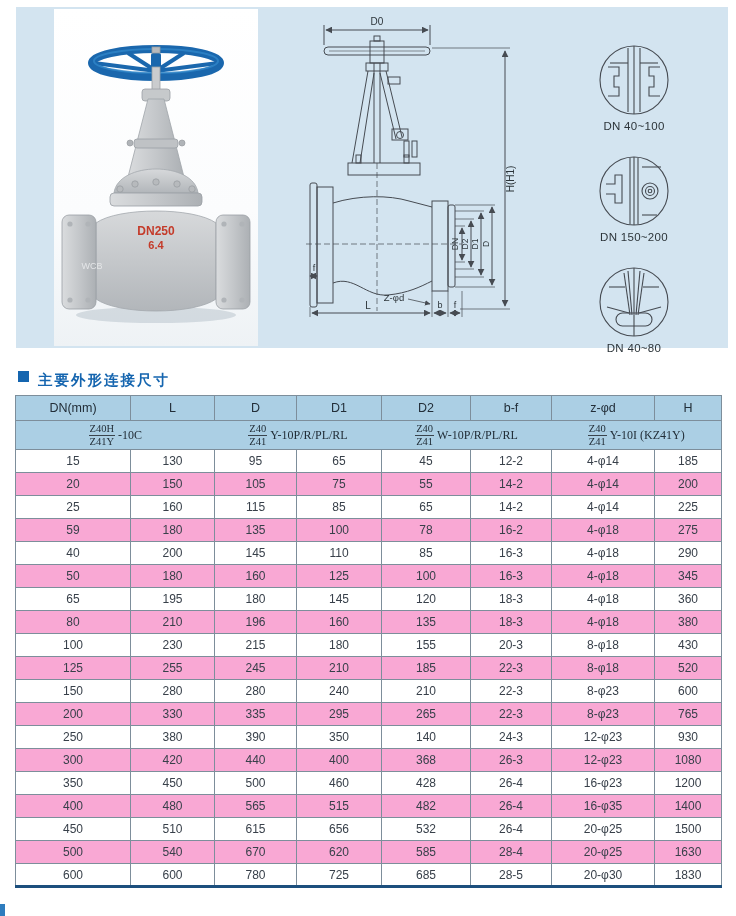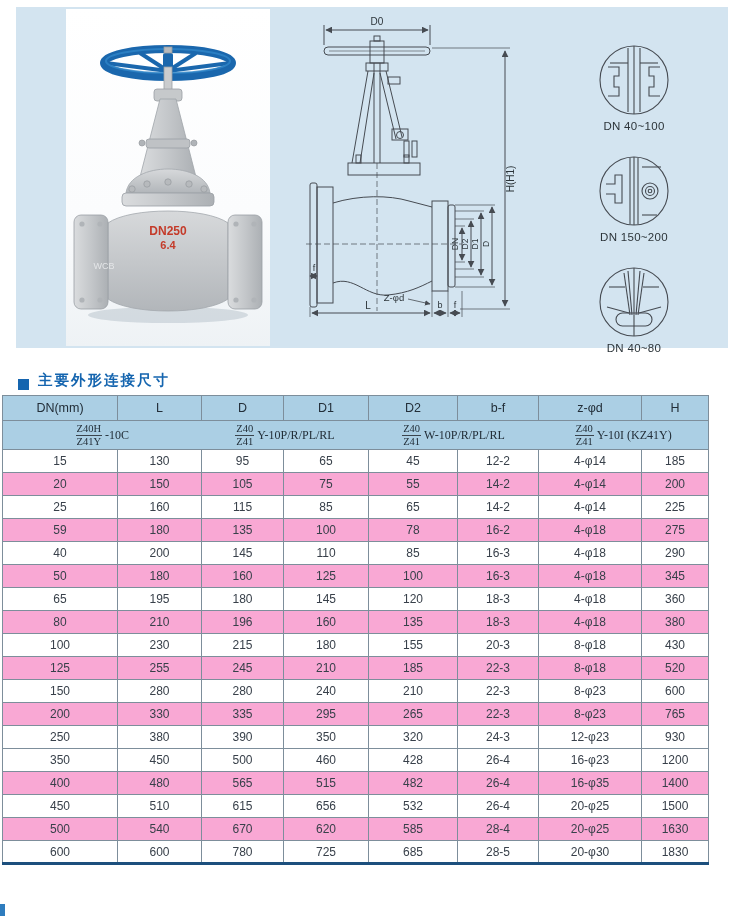--- a/index.html
+++ b/index.html
@@ -8,38 +8,38 @@
     font-family:"Liberation Sans","DejaVu Sans",sans-serif;
     -webkit-font-smoothing:antialiased;
   }
   .panel{
     position:absolute;left:16px;top:7px;width:712px;height:341px;
     background:#d3e4f0;
   }
   .photo{
     position:absolute;left:38px;top:2px;width:204px;height:337px;
     background:linear-gradient(180deg,#ffffff 0%,#fbfcfd 60%,#eef2f5 100%);
-    display:flex;align-items:center;justify-content:center;margin-left:12px;
+    display:flex;align-items:center;justify-content:center;
   }
   .drawing{position:absolute;left:288px;top:4px;width:215px;height:312px;}
   .details{
     position:absolute;left:552px;top:36px;width:132px;
     display:flex;flex-direction:column;align-items:center;gap:22px;
   }
   .detail{display:flex;flex-direction:column;align-items:center;}
   .detail-label{
     margin-top:3px;font-size:11.5px;color:#2c3439;letter-spacing:.3px;
   }
   .section-title{
-    position:absolute;left:18px;top:371px;display:flex;align-items:flex-end;gap:9px;
+    position:absolute;left:18px;top:371px;display:flex;align-items:flex-start;gap:9px;
     color:#1565af;font-size:14.5px;font-weight:bold;letter-spacing:2px;
   }
   .bullet{width:11px;height:11px;background:#1565af;display:inline-block;}
   table.dims{
-    position:absolute;left:2px;top:395px;width:706px;
+    position:absolute;left:15px;top:395px;width:706px;
     border-collapse:collapse;table-layout:fixed;
     font-size:12px;color:#38404a;
     border:1px solid #7d8e9b;border-bottom:3px solid #1c4f7d;padding-left:32px;
   }
   table.dims th,table.dims td{
     border:1px solid #7d8e9b;text-align:center;padding:0;
     font-weight:normal;overflow:hidden;white-space:nowrap;
   }
   table.dims thead tr.hdr{background:#abcfe4;height:25px;}
   table.dims thead tr.hdr th{color:#222e38;font-size:12.5px;}
@@ -446,24 +446,34 @@
           <td>265</td>
           <td>22-3</td>
           <td>8-φ23</td>
           <td>765</td>
         </tr>
         <tr>
           <td>250</td>
           <td>380</td>
           <td>390</td>
           <td>350</td>
-          <td>320</td>
+          <td>140</td>
           <td>24-3</td>
           <td>12-φ23</td>
           <td>930</td>
+        </tr>
+        <tr class="alt">
+          <td>300</td>
+          <td>420</td>
+          <td>440</td>
+          <td>400</td>
+          <td>368</td>
+          <td>26-3</td>
+          <td>12-φ23</td>
+          <td>1080</td>
         </tr>
         <tr>
           <td>350</td>
           <td>450</td>
           <td>500</td>
           <td>460</td>
           <td>428</td>
           <td>26-4</td>
           <td>16-φ23</td>
           <td>1200</td>

